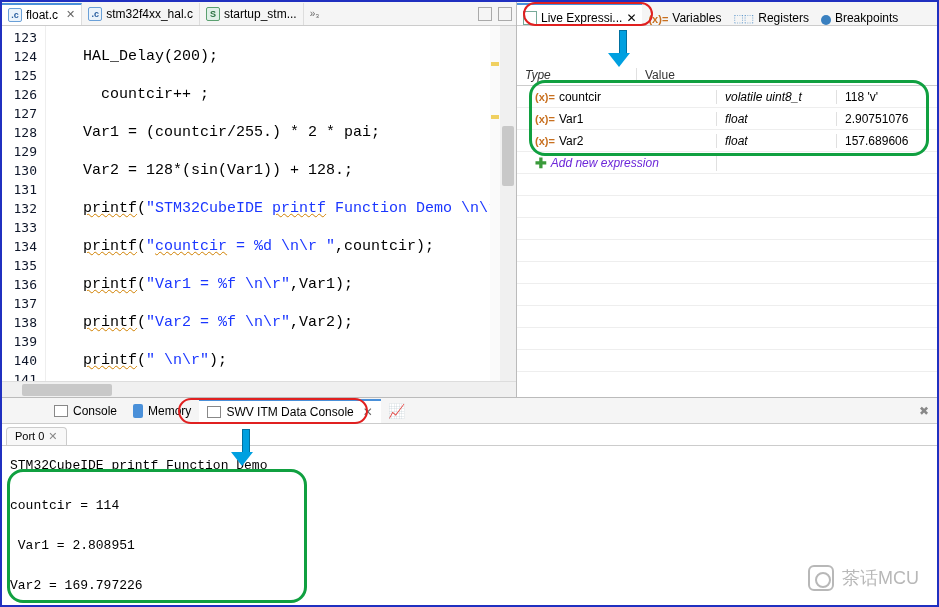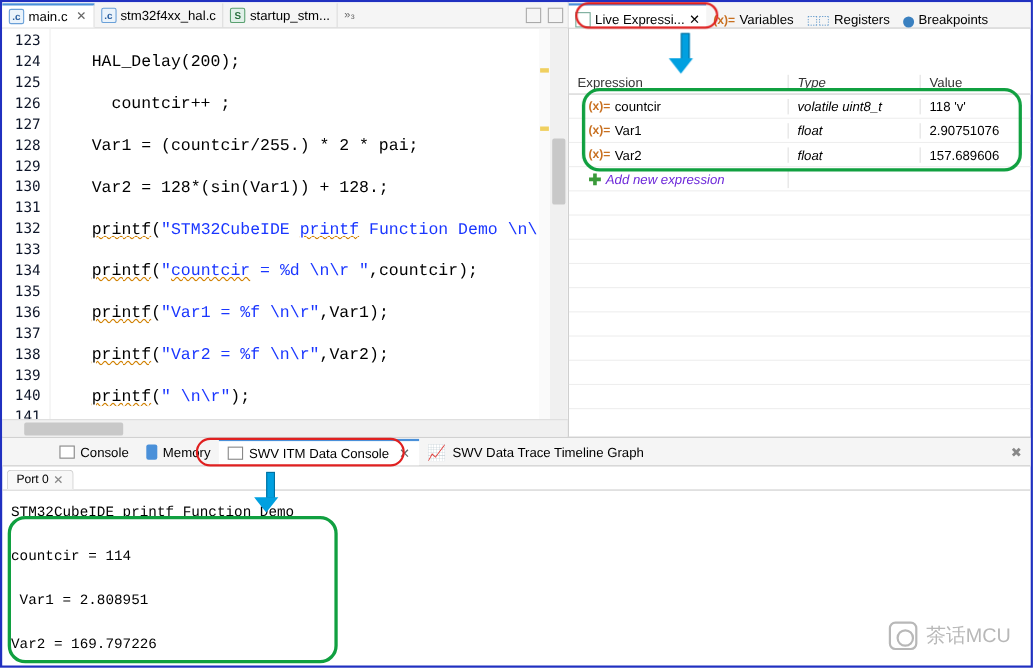--- a/index.html
+++ b/index.html
@@ -91,21 +91,21 @@
 </style>
 </head>
 <body>
 
 <div class="top-row">
 
   <div class="editor-pane">
     <div class="tabs">
       <div class="tab active">
         <span class="c-icon">.c</span>
-        <span>main.c</span>
+        <span>float.c</span>
         <span class="close">✕</span>
       </div>
       <div class="tab">
         <span class="c-icon">.c</span>
         <span>stm32f4xx_hal.c</span>
       </div>
       <div class="tab">
         <span class="s-icon">S</span>
         <span>startup_stm...</span>
       </div>
@@ -185,21 +185,20 @@
         <span>Registers</span>
       </div>
       <div class="r-tab">
         <span class="ico-bp"></span>
         <span>Breakpoints</span>
       </div>
     </div>
     <div style="height:38px"></div>
     <div class="expr-table">
       <div class="expr-head">
-        <div class="col-e">Expression</div>
         <div class="col-t">Type</div>
         <div class="col-v">Value</div>
       </div>
       <div class="expr-row">
         <div class="col-e">
             <span class="x-icon">(x)=</span>
             <span>countcir</span>
           </div>
         <div class="col-t">volatile uint8_t</div>
         <div class="col-v">118 'v'</div>
@@ -287,21 +286,20 @@
       <span class="ico-mem"></span>
       <span>Memory</span>
     </div>
     <div class="b-tab active">
       <span class="ico-swv"></span>
       <span>SWV ITM Data Console</span>
       <span class="close">✕</span>
     </div>
     <div class="b-tab">
       <span class="ico-trace">📈</span>
-      <span>SWV Data Trace Timeline Graph</span>
     </div>
     <div class="b-tab-tools">✖</div>
   </div>
   <div class="port-tabs">
     <div class="port-tab">
       <span>Port 0</span>
       <span style="color:#888">✕</span>
     </div>
   </div>
   <div class="console-out">STM32CubeIDE printf Function Demo

